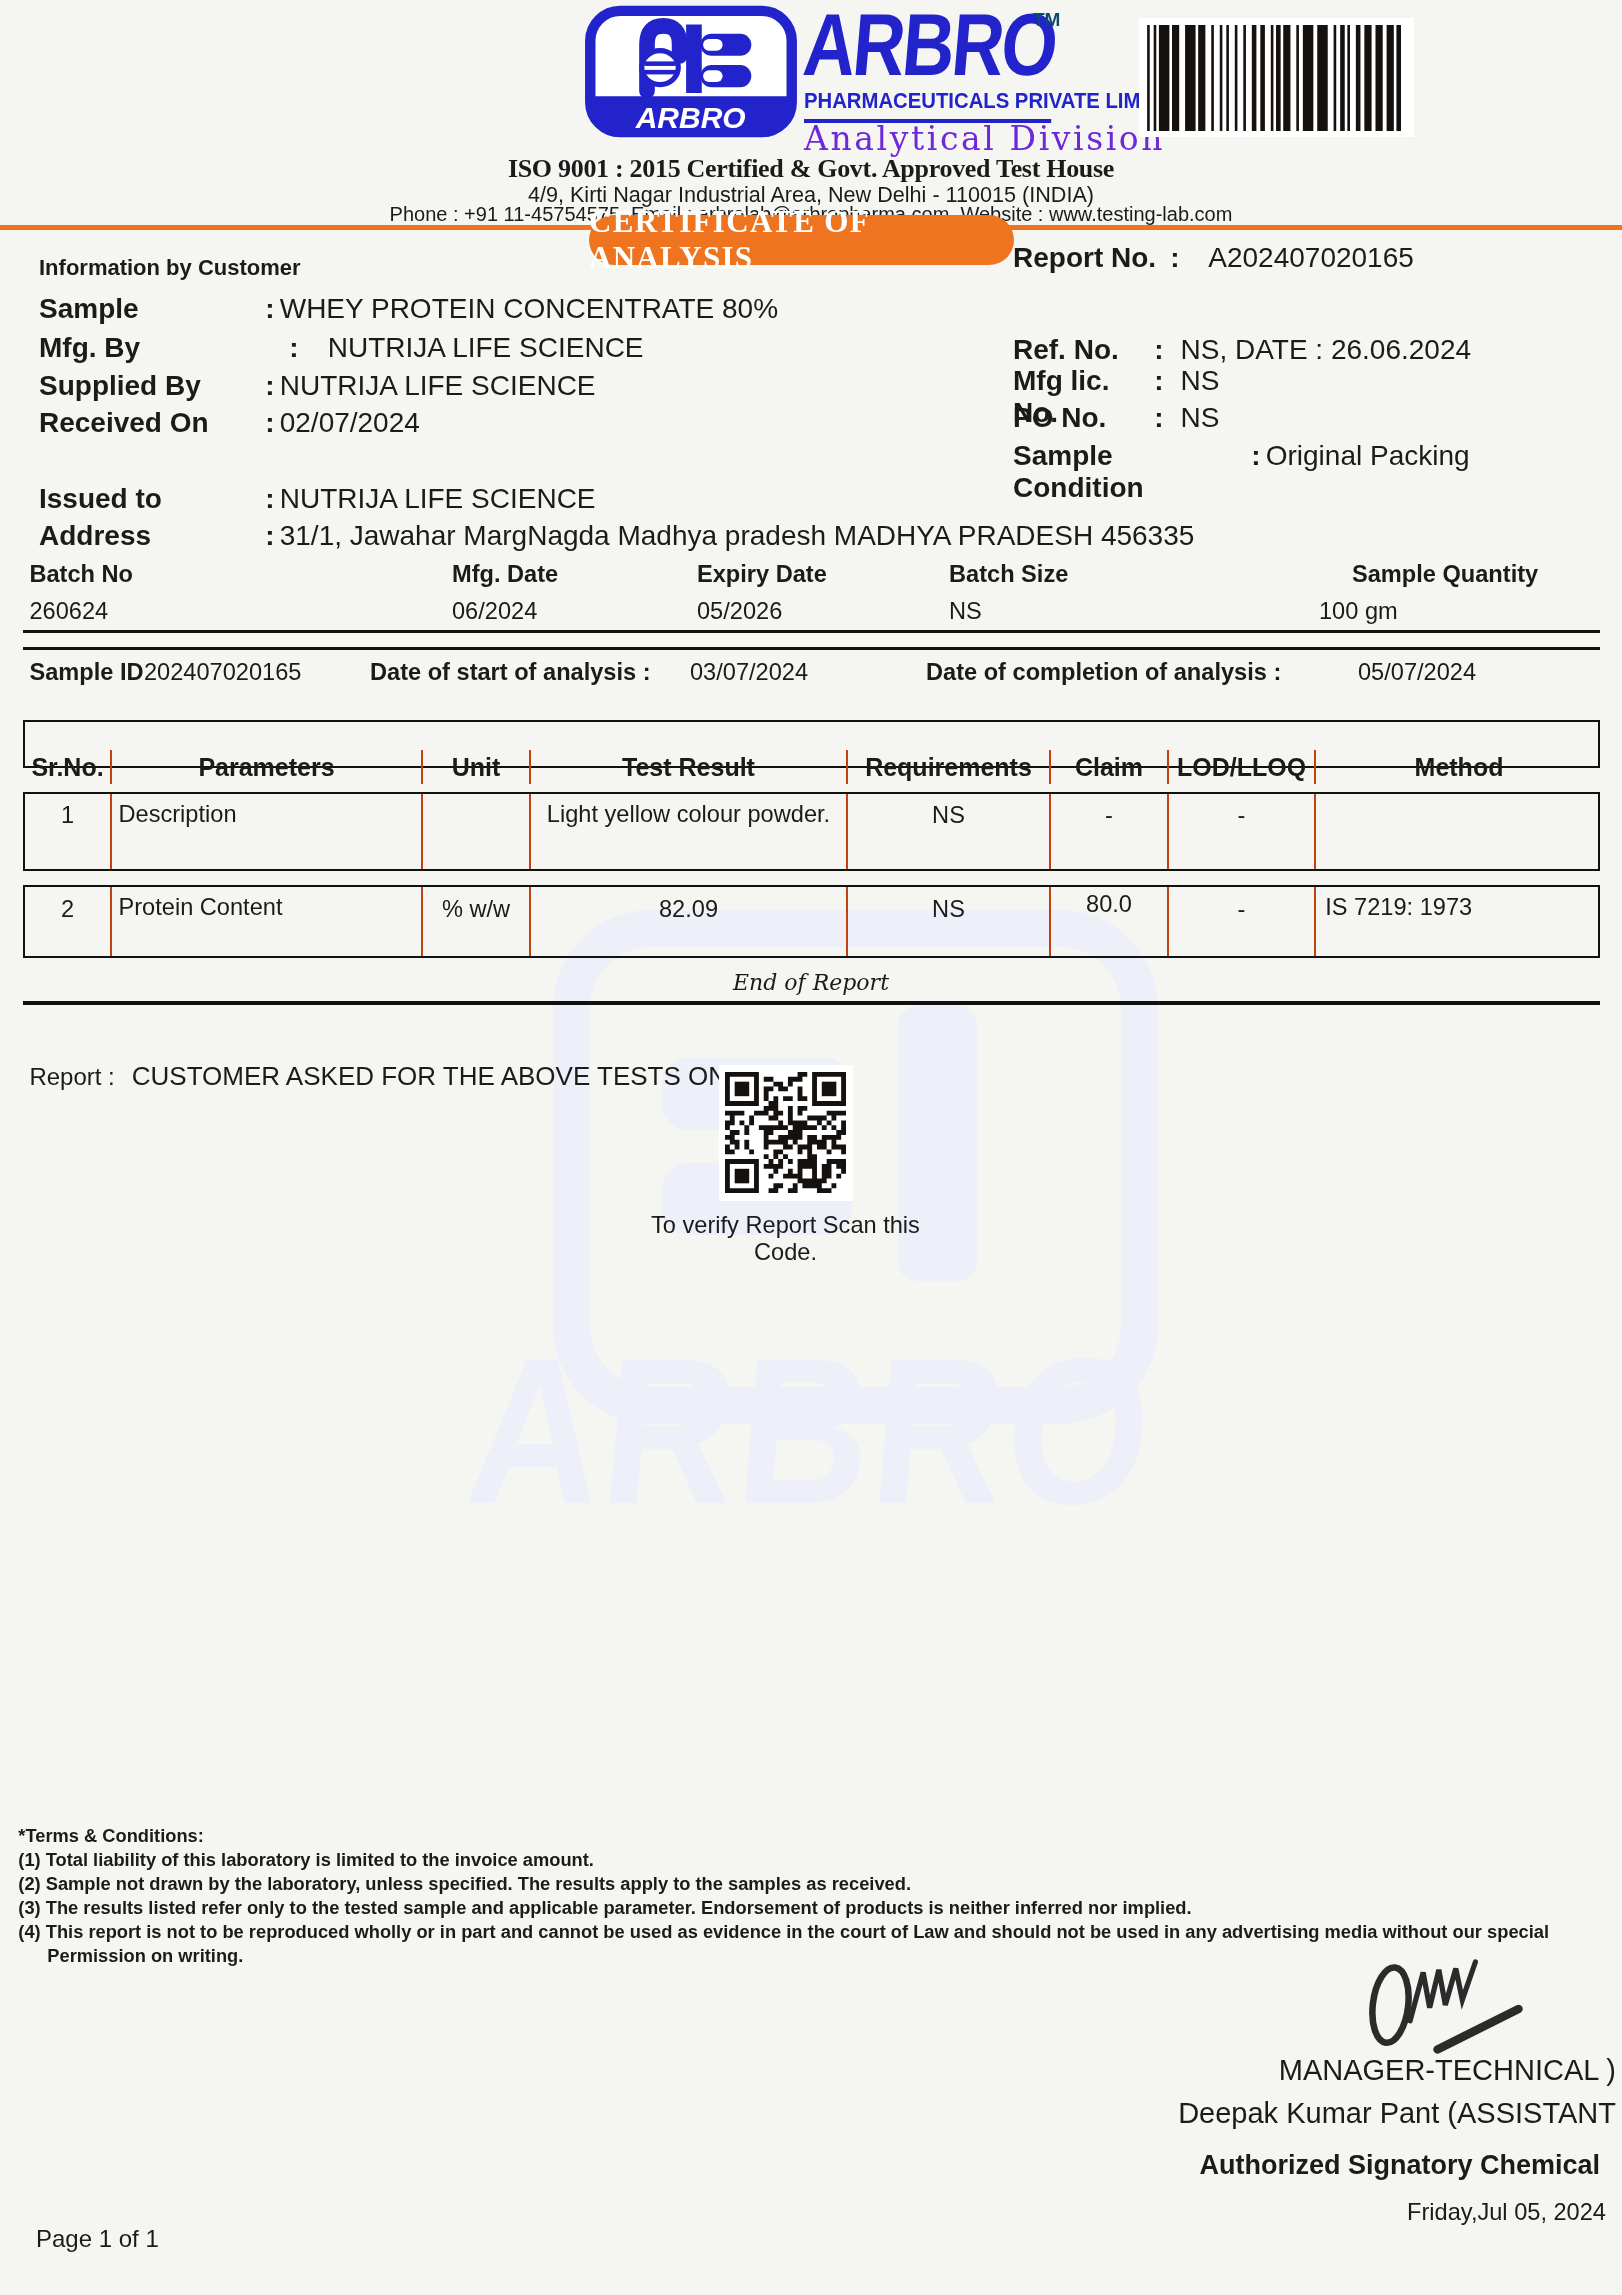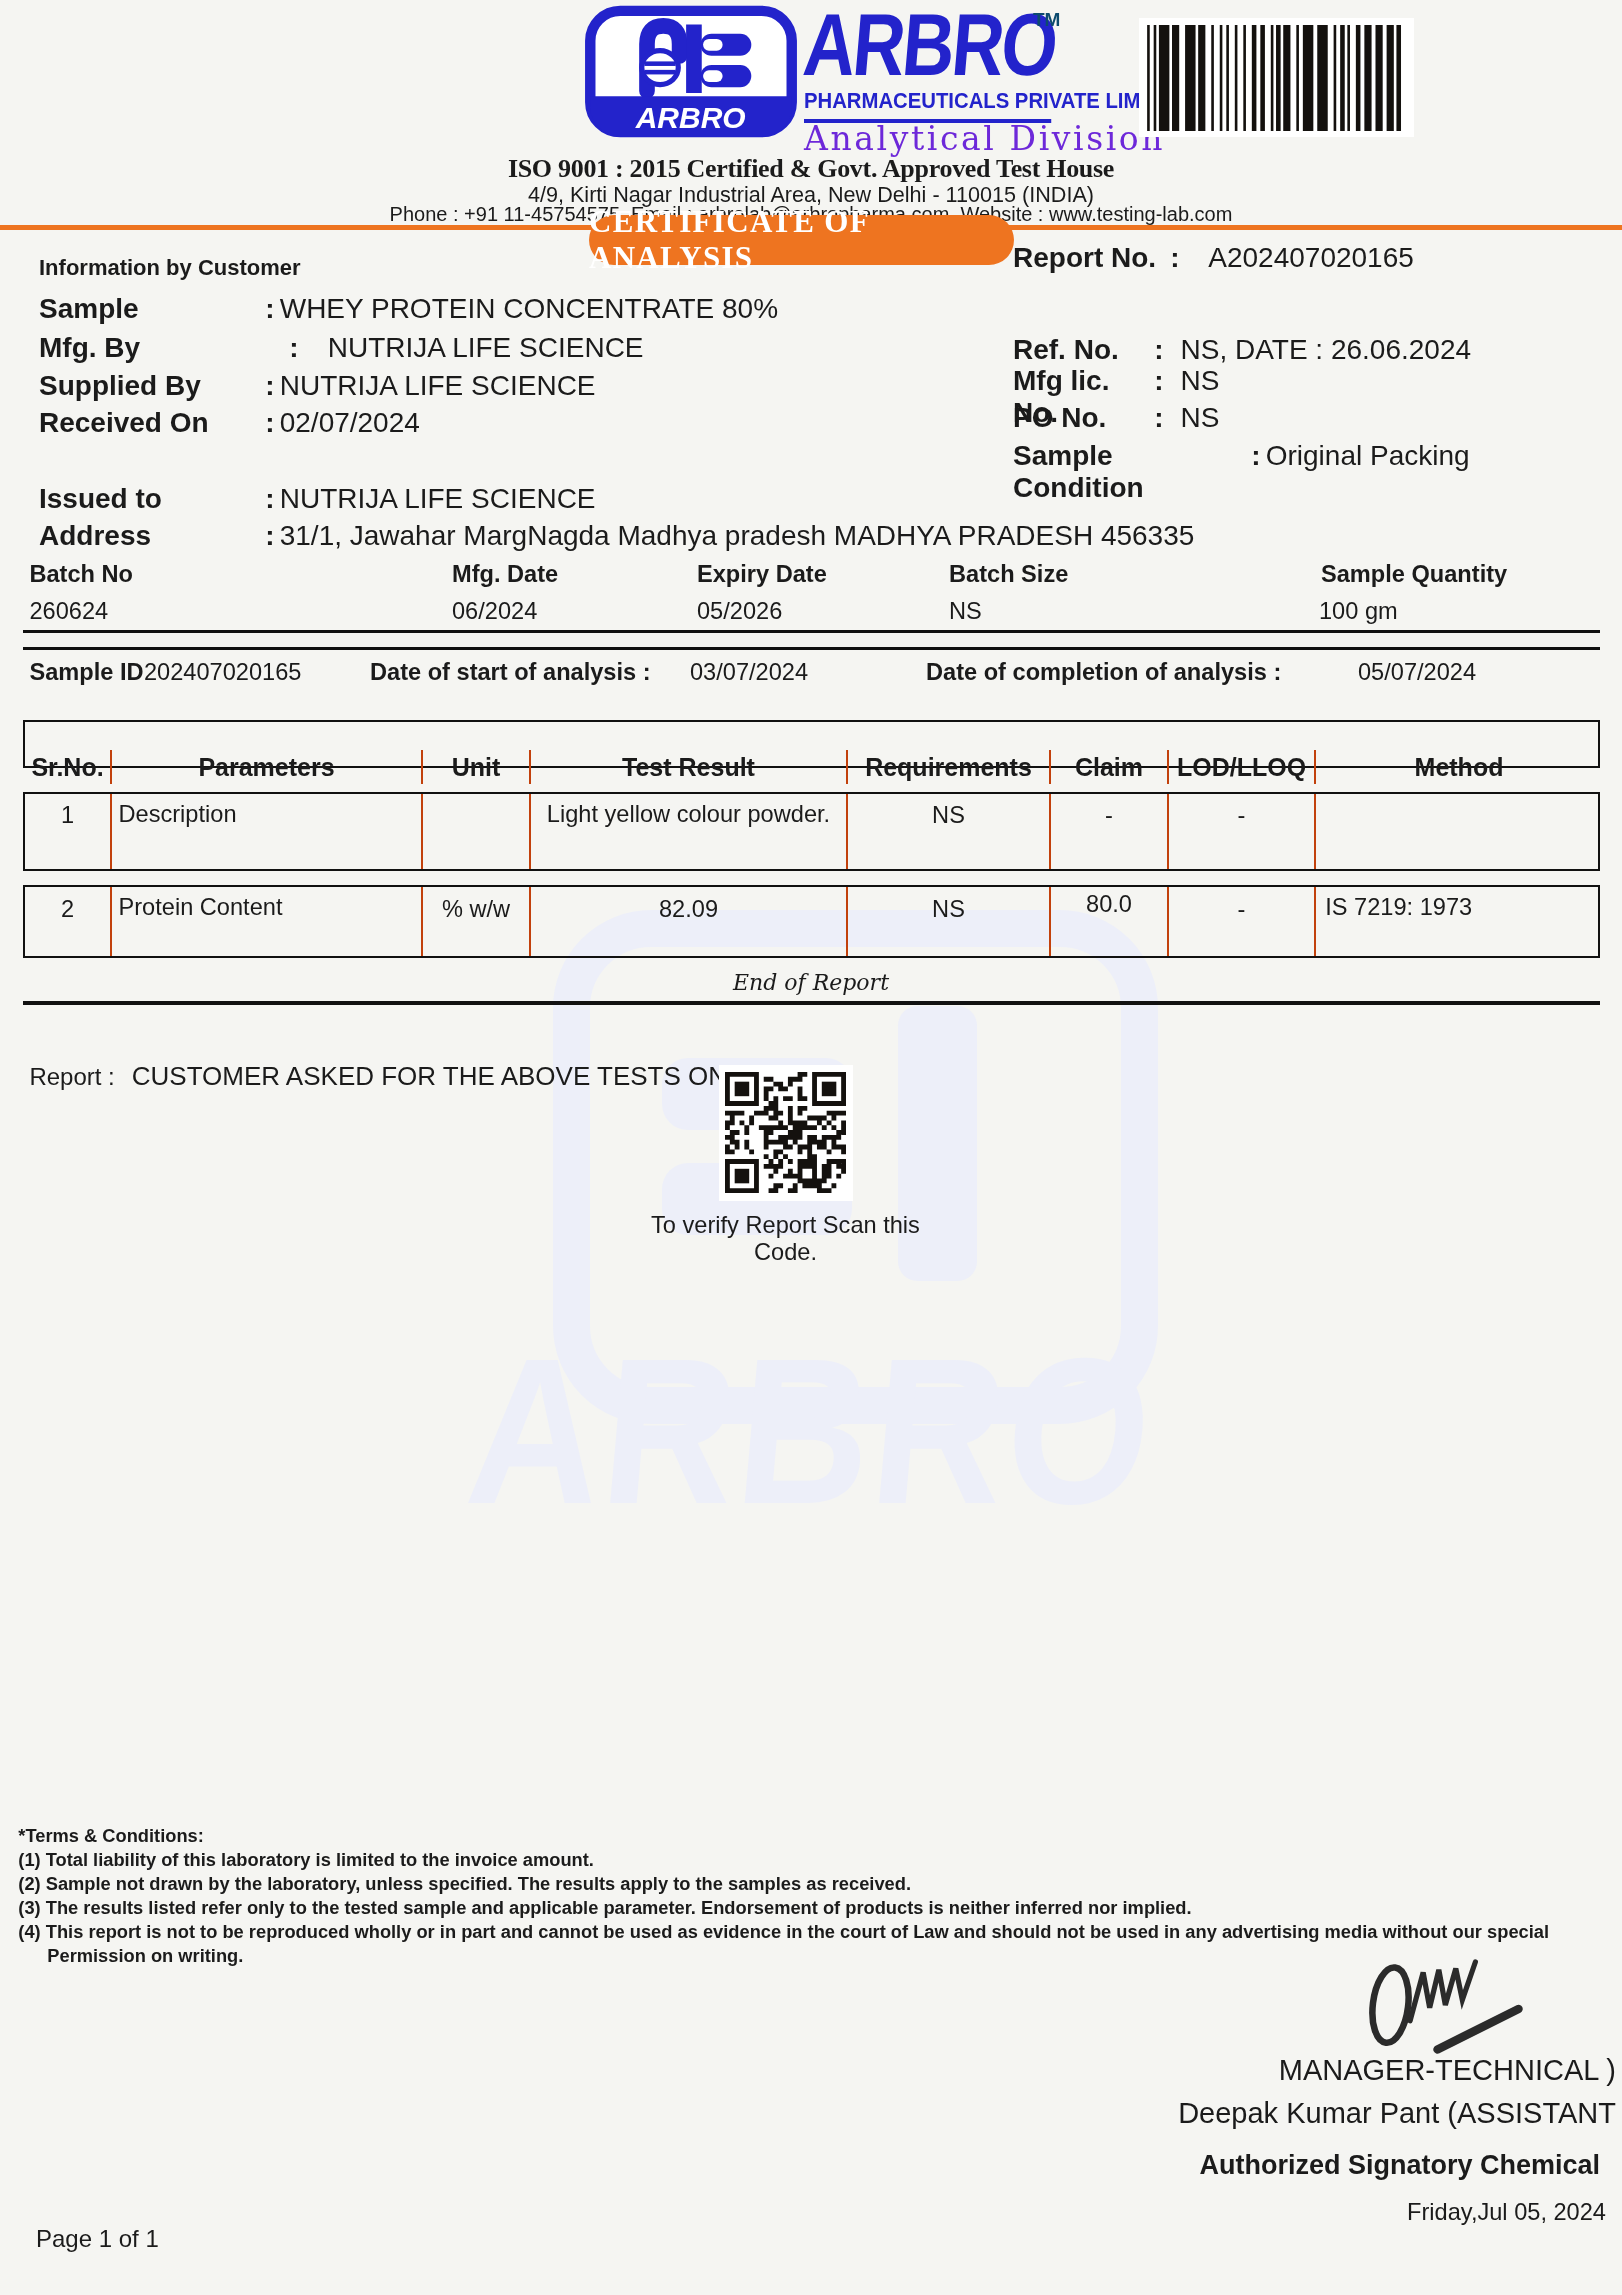--- a/index.html
+++ b/index.html
@@ -193,21 +193,21 @@
   <div class="info-row" style="left:39px;top:520px;">
     <span class="lbl lw-left">Address</span>
     <span class="colon">:</span>
     <span class="val">31/1, Jawahar MargNagda Madhya pradesh MADHYA PRADESH 456335</span>
   </div>
 
   <span class="batch-h" style="left:29.4px;">Batch No</span>
   <span class="batch-h" style="left:452px;">Mfg. Date</span>
   <span class="batch-h" style="left:697px;">Expiry Date</span>
   <span class="batch-h" style="left:949px;">Batch Size</span>
-  <span class="batch-h" style="left:1321px;">Sample Quantity</span>
+  <span class="batch-h" style="left:1352px;">Sample Quantity</span>
   <span class="batch-v" style="left:29.4px;">260624</span>
   <span class="batch-v" style="left:452px;">06/2024</span>
   <span class="batch-v" style="left:697px;">05/2026</span>
   <span class="batch-v" style="left:949px;">NS</span>
   <span class="batch-v" style="left:1319px;">100 gm</span>
   <div class="batch-line"></div>
 
   <div class="sample-bar">
     <span class="b" style="left:6.5px;">Sample ID</span>
     <span style="left:121px;">202407020165</span>

